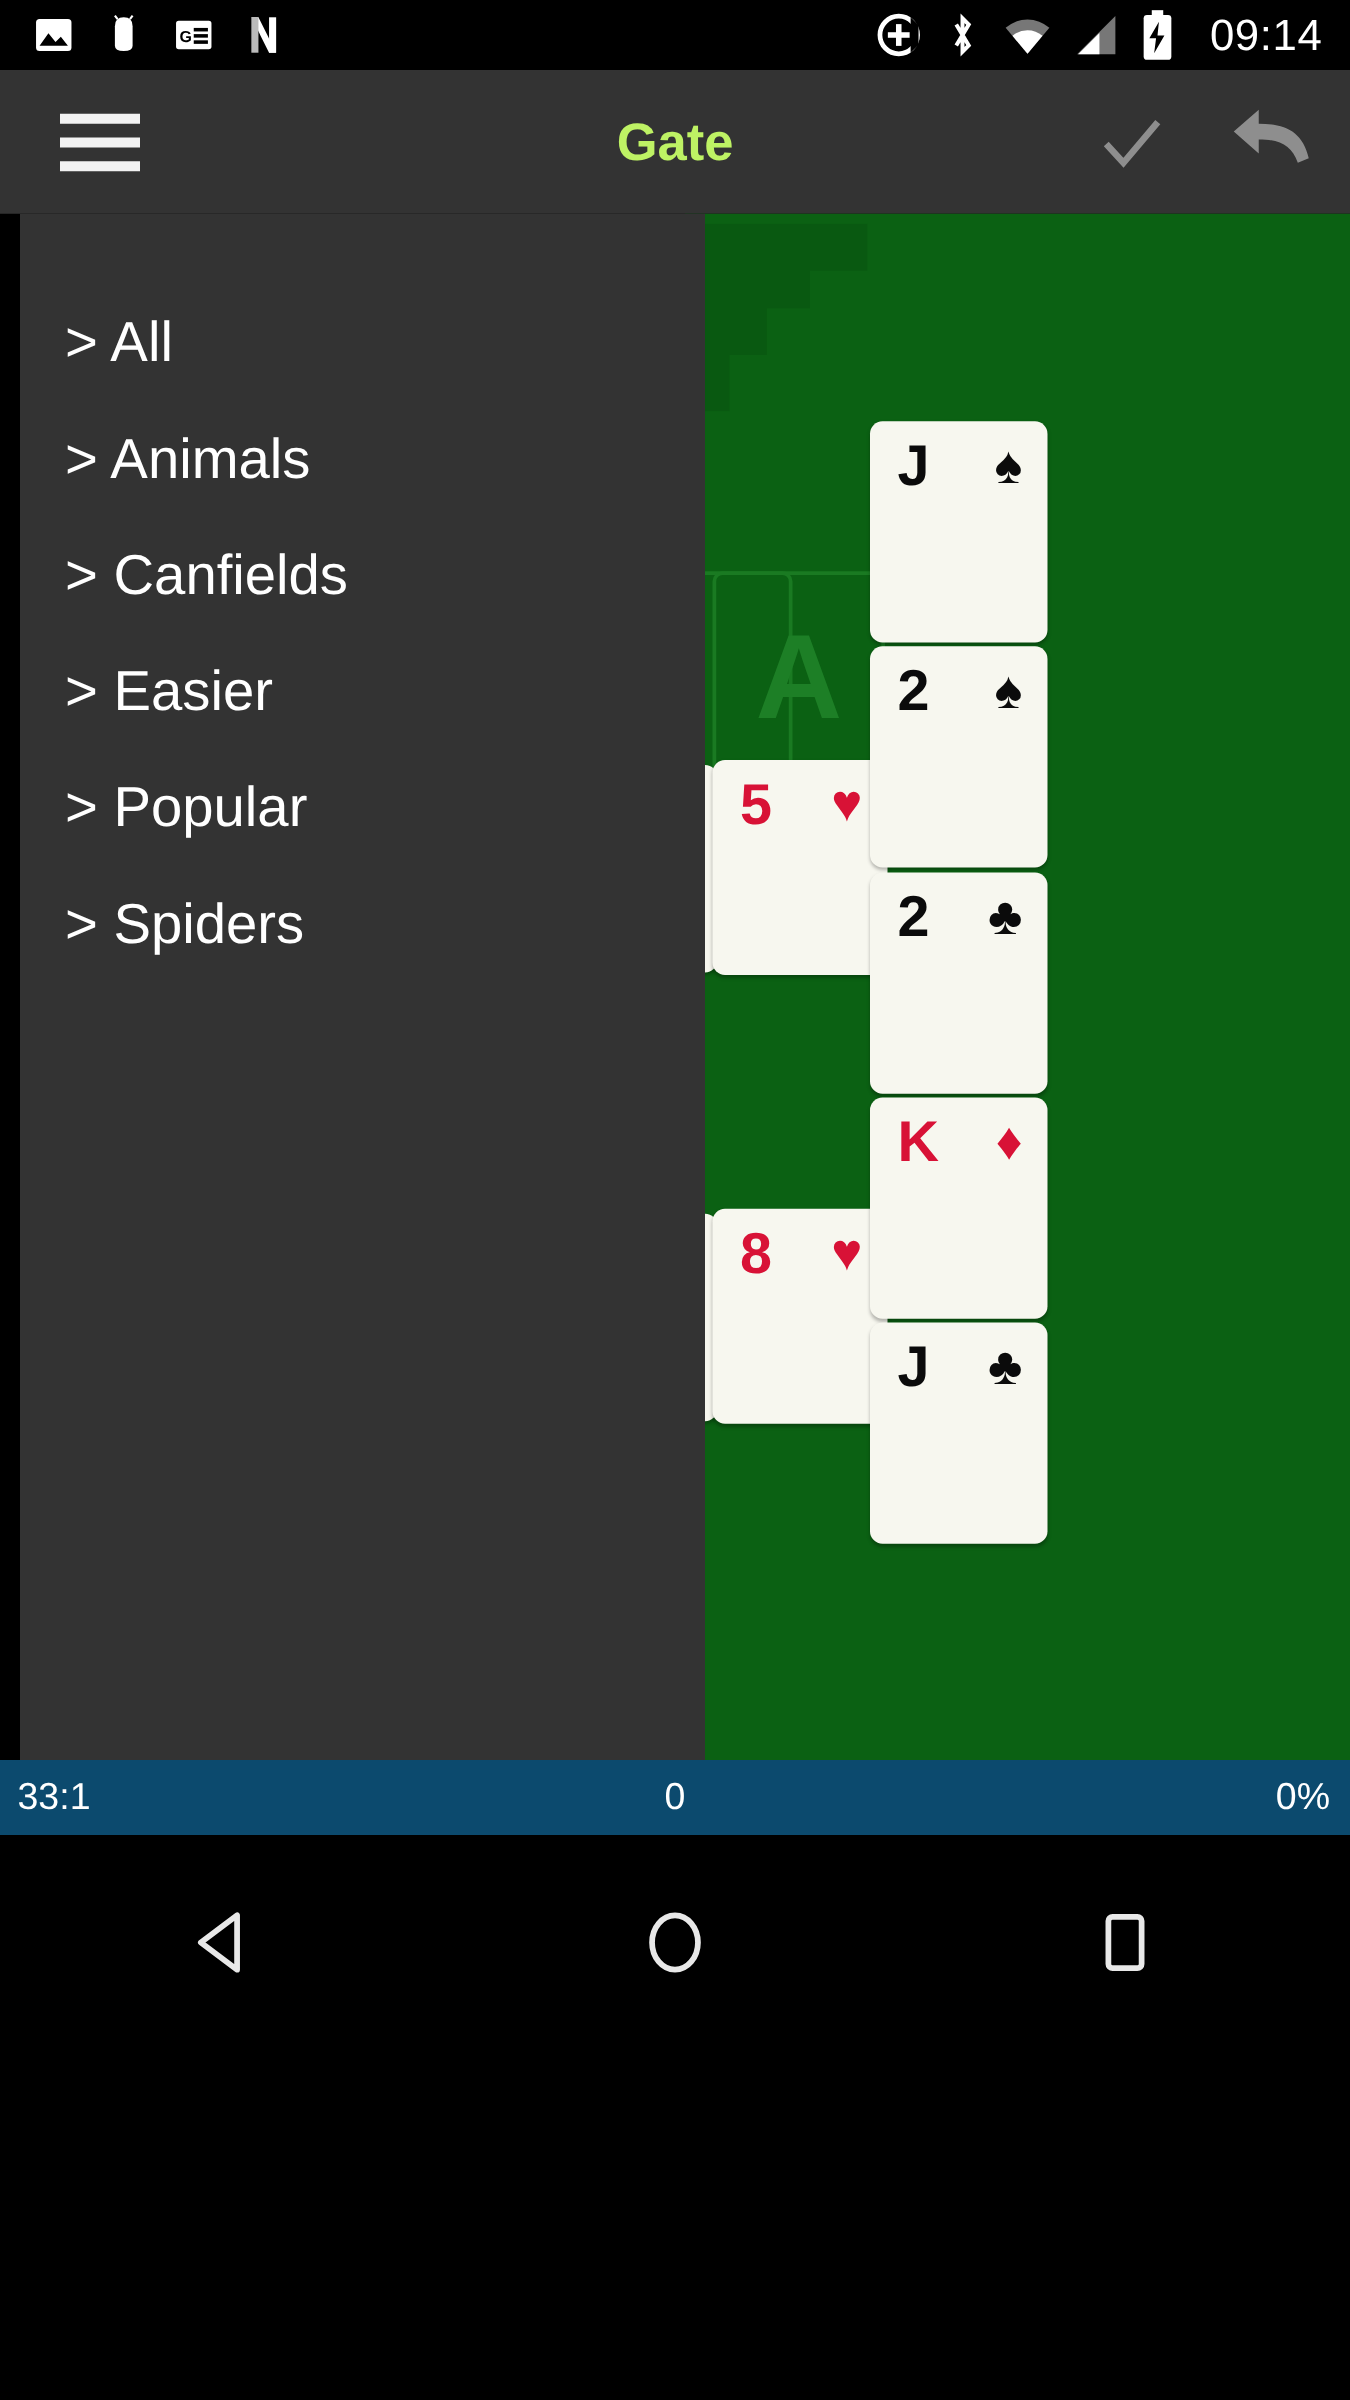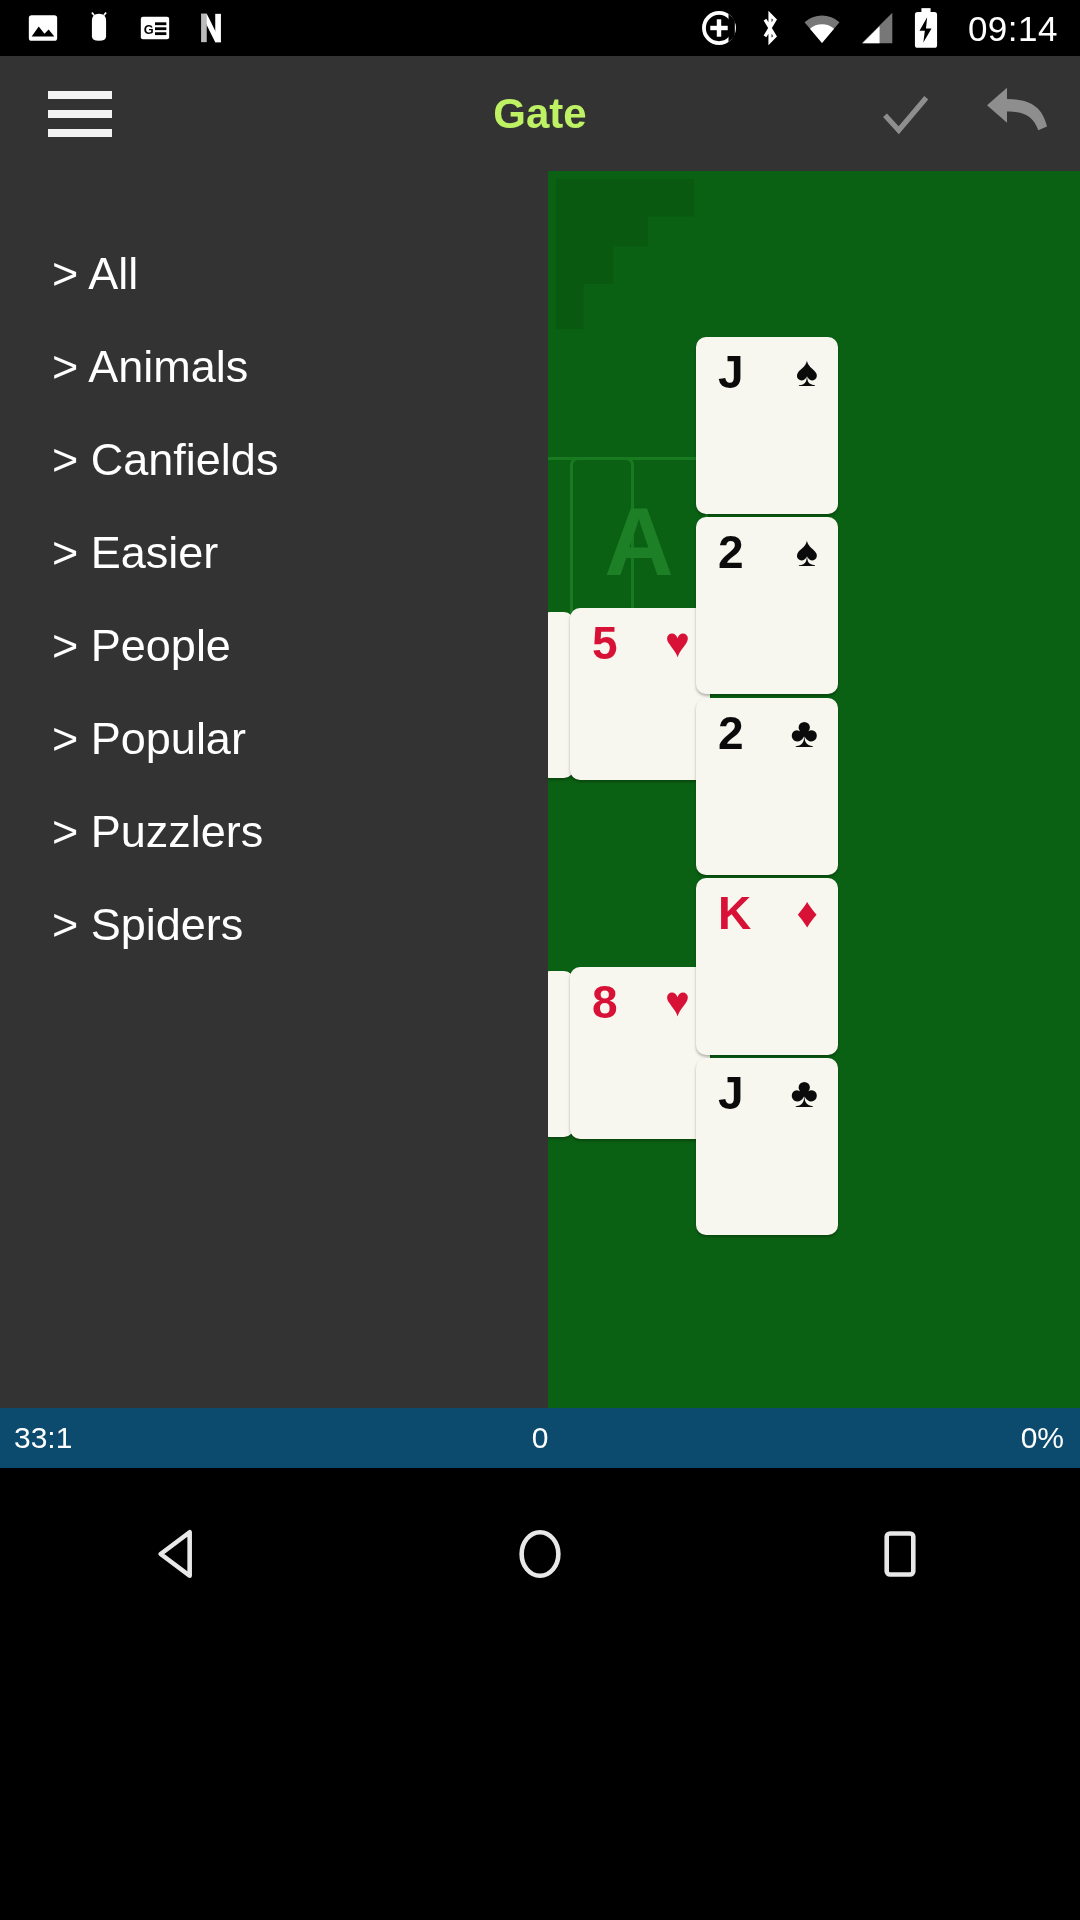--- a/index.html
+++ b/index.html
@@ -90,25 +90,24 @@
   .red { color:#d81236; }
   .black { color:#0b0b0b; }
   
   .card-sliver {
     position:absolute; background:#f7f7ef;
     border-radius:10px; box-shadow:0 2px 3px rgba(0,0,0,0.28);
   }
 
   
   #drawer {
-    position:absolute; left:0; top:171px;
+    position:absolute; left:16px; top:171px;
     width:548px; height:1237px;
     background:#333333;
     padding-top:56px;
-    padding-left:16px;
   }
   .drawer-item {
     height:93px;
     display:flex; align-items:center;
     padding-left:36px;
     cursor:pointer;
   }
   .drawer-item-label {
     color:#ffffff; font-size:45px; font-weight:400; line-height:1;
     white-space:nowrap;
@@ -293,27 +292,21 @@
     <div class="drawer-item">
       <span class="drawer-item-label">&gt; Animals</span>
     </div>
     <div class="drawer-item">
       <span class="drawer-item-label">&gt; Canfields</span>
     </div>
     <div class="drawer-item">
       <span class="drawer-item-label">&gt; Easier</span>
     </div>
     <div class="drawer-item">
-      <span class="drawer-item-label">&gt; People</span>
-    </div>
-    <div class="drawer-item">
       <span class="drawer-item-label">&gt; Popular</span>
-    </div>
-    <div class="drawer-item">
-      <span class="drawer-item-label">&gt; Puzzlers</span>
     </div>
     <div class="drawer-item">
       <span class="drawer-item-label">&gt; Spiders</span>
     </div>
   </div>
 
   <div id="game-status">
     <span class="gs-cell" id="gs-time">33:1</span>
     <span class="gs-cell" id="gs-score">0</span>
     <span class="gs-cell" id="gs-percent">0%</span>

